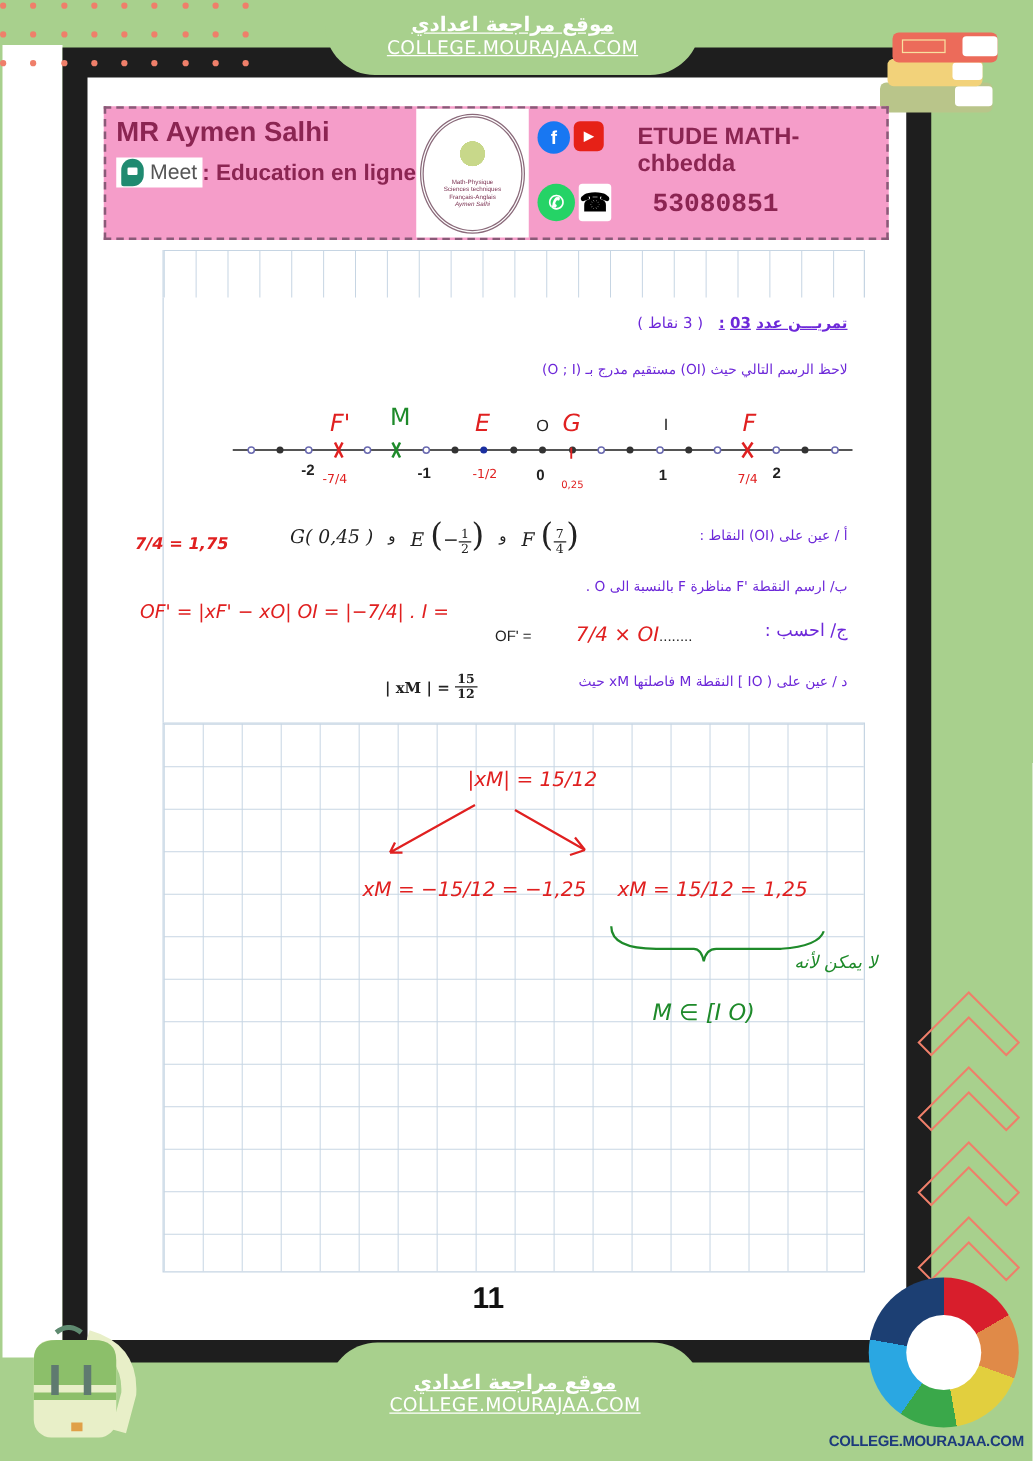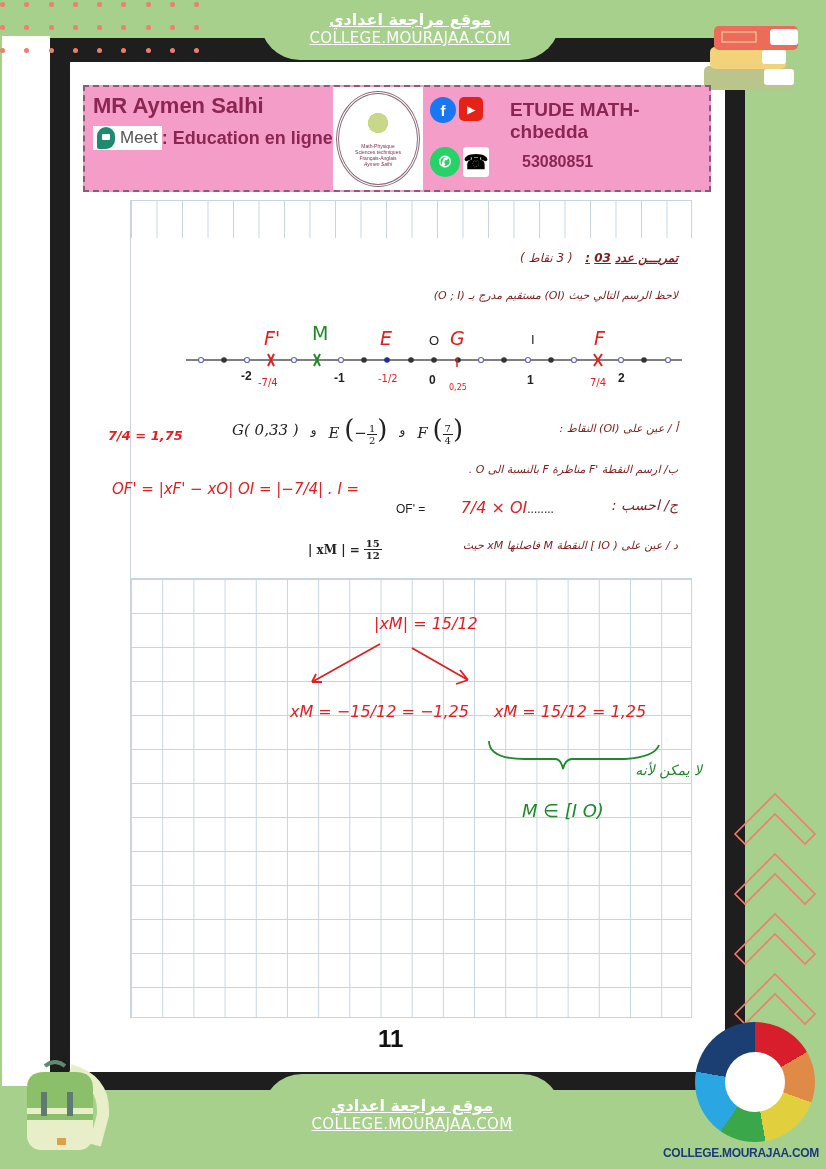--- a/index.html
+++ b/index.html
@@ -26,29 +26,29 @@
   .seal-circle { width: 84px; height: 96px; border-radius: 50%; border: 3px double #8a6a7a; position: relative; display:flex; flex-direction:column; align-items:center; justify-content:center; font-size:5px; color:#7a3050; }
   .tree { width: 26px; height: 30px; background: radial-gradient(circle at 50% 40%, #c8d88a 0 45%, transparent 46%); margin-bottom: 2px; }
   .hc-right { position: absolute; left: 345px; top: 4px; width: 280px; height: 98px; }
   .social { position: absolute; display: flex; gap: 3px; }
   .ico { width: 26px; height: 26px; border-radius: 50%; display:flex; align-items:center; justify-content:center; color:#fff; font-weight:bold; font-size:15px; }
   .fb { background: #1877f2; }
   .yt { background: #e62117; border-radius: 5px; width: 24px; height: 24px; font-size: 10px; }
   .wa { background: #25d366; width: 30px; height: 30px; }
   .ph { background: #fff; color: #000; border-radius: 3px; width: 26px; height: 30px; font-size: 20px; }
   .etude { position: absolute; left: 80px; top: 8px; font-size: 19px; font-weight: bold; color: #8b2552; }
-  .phone { position: absolute; left: 92px; top: 62px; font-size: 16px; font-weight: bold; color: #8b2552; }
+  .phone { position: absolute; left: 92px; top: 62px; font-size: 21px; font-weight: bold; color: #8b2552; font-family: Liberation Mono, monospace; }
   .grid-top { position: absolute; left: 130px; top: 200px; width: 562px; height: 38px;
     background-image: linear-gradient(to right, #c6d5e3 1px, transparent 1px), linear-gradient(to bottom, #c6d5e3 1px, transparent 1px);
     background-size: 25.5px 38px, 100% 38px; border-left: 1px solid #c6d5e3; border-right: 1px solid #c6d5e3; }
   .grid-main { position: absolute; left: 130px; top: 578px; width: 562px; height: 440px;
     background-image: linear-gradient(to right, #c6d5e3 1px, transparent 1px), linear-gradient(to bottom, #c6d5e3 1px, transparent 1px);
     background-size: 31.2px 34px, 100% 34px; border: 1px solid #c6d5e3; }
   .left-rule { position: absolute; left: 130px; top: 238px; width: 1px; height: 340px; background: #c6d5e3; }
-  .rtl { direction: rtl; font-family: "DejaVu Sans", sans-serif; color: #7f1d1d; position: absolute; font-style: italic; }
+  .rtl { direction: rtl; font-family: "DejaVu Sans", sans-serif; color: #6d28d9; position: absolute; }
   .ex-title { right: 148px; top: 251px; font-size: 12px; font-weight: bold; }
   .ex-title .u { text-decoration: underline; }
   .ex-intro { right: 148px; top: 289px; font-size: 11px; }
   .q-a { right: 148px; top: 422px; font-size: 11px; }
   .q-b { right: 148px; top: 463px; font-size: 11px; }
   .q-c { right: 148px; top: 497px; font-size: 14px; }
   .q-d { right: 148px; top: 539px; font-size: 11px; }
   .pts-math { position: absolute; left: 232px; top: 414px; font-family: "DejaVu Serif", serif; font-size: 15px; font-style: italic; color: #222; display:flex; gap: 12px; align-items:center; }
   .frac { display:inline-flex; flex-direction:column; align-items:center; font-size: 10px; font-style: normal; line-height: 1.1; vertical-align: middle; }
   .frac .num { border-bottom: 1px solid #222; padding: 0 2px; }
@@ -228,21 +228,21 @@
   <g font-family="DejaVu Sans, sans-serif" font-size="10" fill="#e02020">
     <text x="72" y="66">-7/4</text>
     <text x="192" y="62">-1/2</text>
     <text x="263" y="70" font-size="8">0,25</text>
     <text x="404" y="66">7/4</text>
   </g>
 </svg>
 
 <div class="rtl q-a">أ / عين على (OI) النقاط :</div>
 <div class="pts-math">
-  <span>G( 0,33 )</span>
+  <span>G( 0,45 )</span>
   <span style="font-style:normal;font-size:12px">و</span>
   <span><span>E</span> <span class="paren">(</span><span style="font-style:normal">−</span><span class="frac">
         <span class="num">1</span>
         <span>2</span>
       </span><span class="paren">)</span></span>
   <span style="font-style:normal;font-size:12px">و</span>
   <span><span>F</span> <span class="paren">(</span><span class="frac">
         <span class="num">7</span>
         <span>4</span>
       </span><span class="paren">)</span></span>

